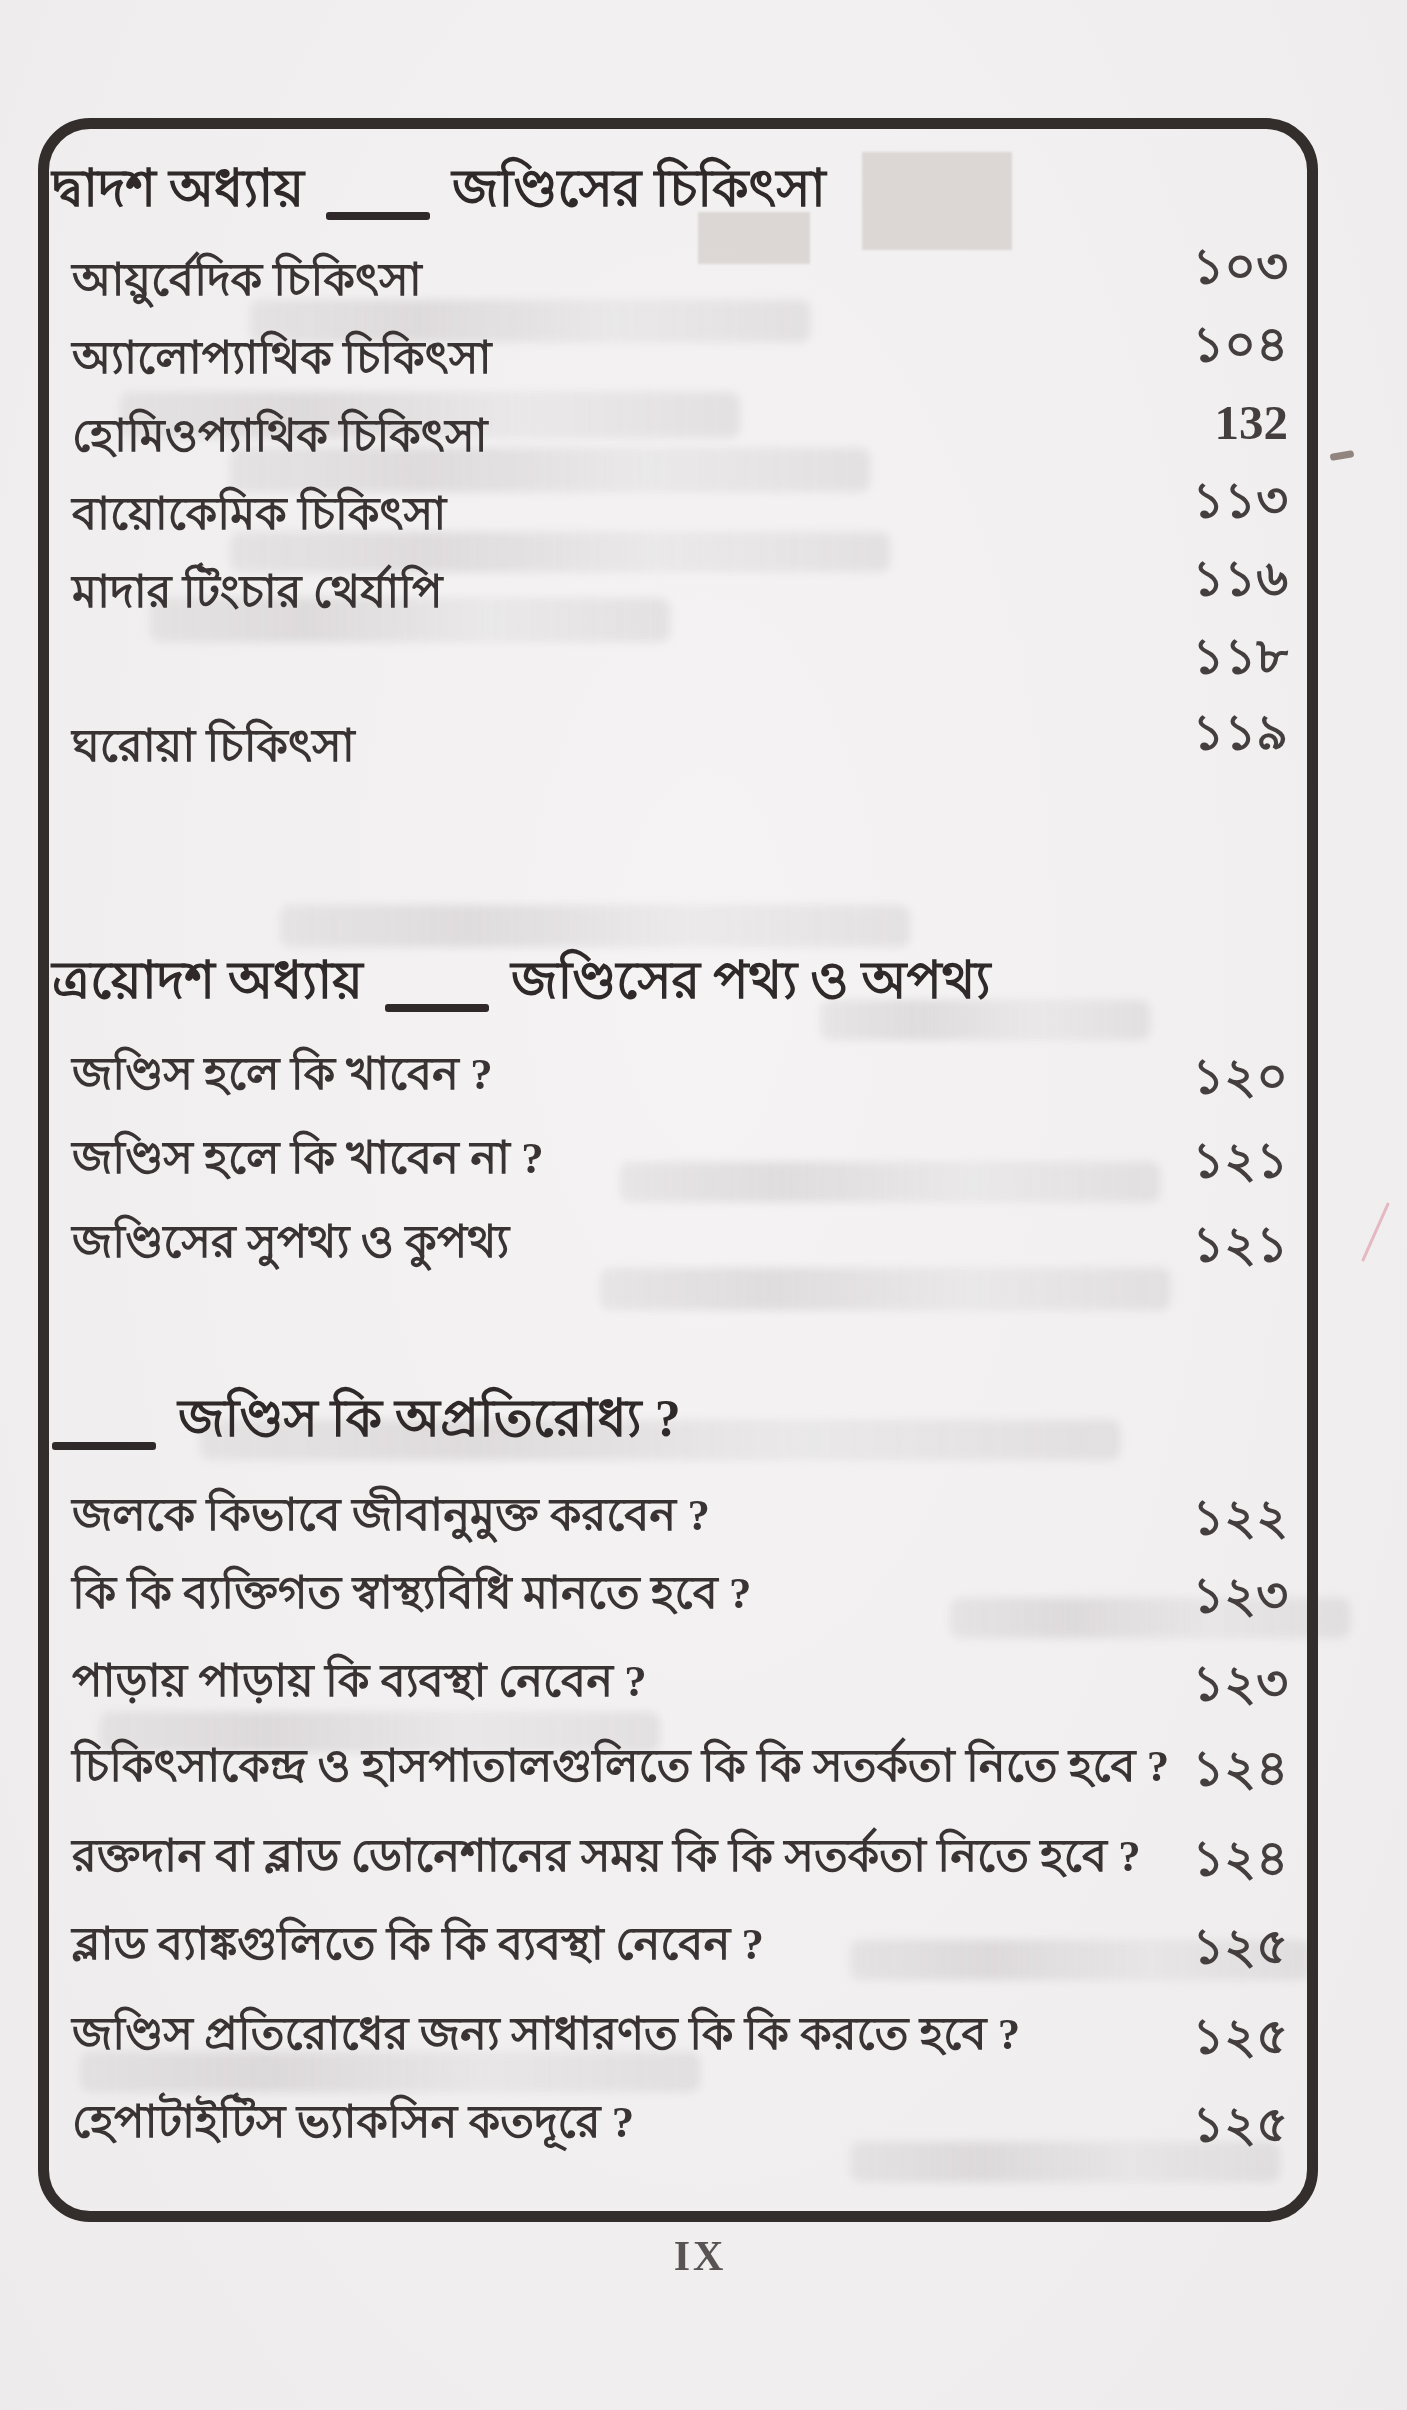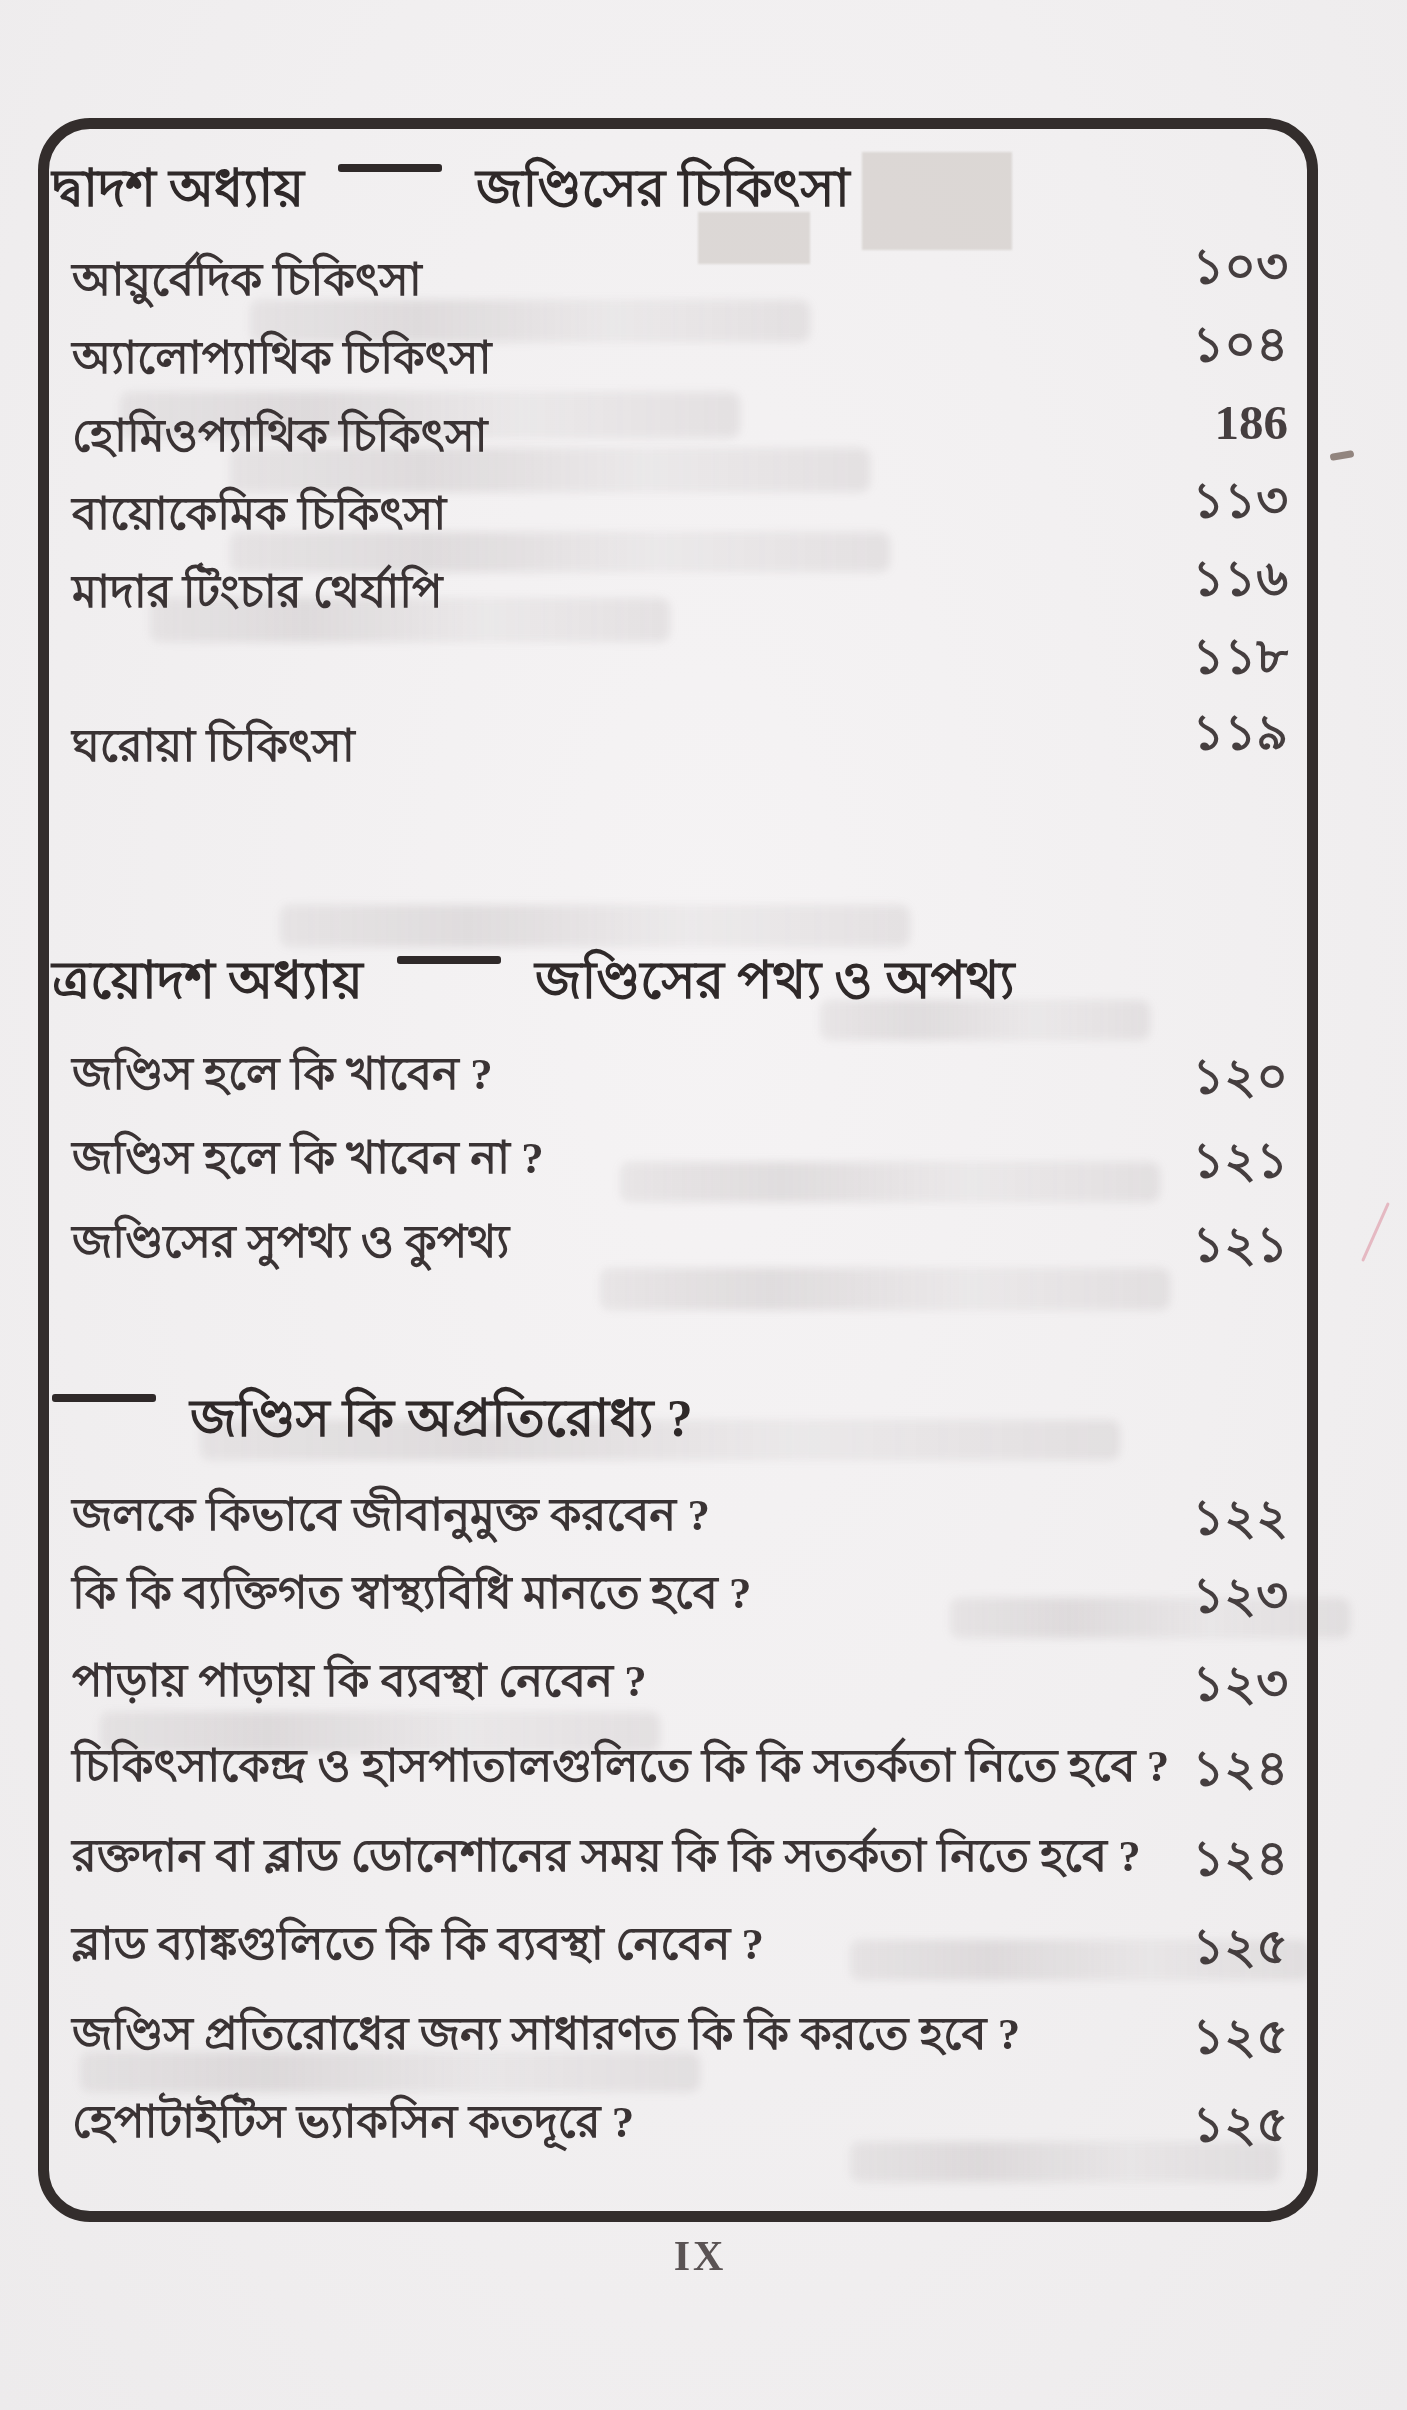--- a/index.html
+++ b/index.html
@@ -19,21 +19,21 @@
     border:11px solid #332d2c;
     border-radius:52px;
     background:transparent;
   }
   .heading{
     position:absolute;left:52px;right:100px;
     font-size:52px;font-weight:800;line-height:1.2;
     white-space:nowrap;
     letter-spacing:0px;
     color:#2f2929;
-    display:flex;align-items:flex-start;gap:34px;
+    display:flex;align-items:flex-end;gap:22px;
   }
   .heading .dash{
     display:inline-block;width:104px;height:8px;
     background:#2f2929;border-radius:3px;flex:0 0 auto;
     margin-top:6px;
   }
   .row{
     position:absolute;left:72px;right:119px;height:62px;
     font-size:45px;font-weight:700;line-height:1.25;
     color:#3a3334;
@@ -111,21 +111,21 @@
   <div class="row s1" style="top:252px">
     <span class="label">আয়ুর্বেদিক চিকিৎসা</span>
     <span class="pagenum">১০৩</span>
   </div>
   <div class="row s1" style="top:330px">
     <span class="label">অ্যালোপ্যাথিক চিকিৎসা</span>
     <span class="pagenum">১০৪</span>
   </div>
   <div class="row s1" style="top:408px">
     <span class="label">হোমিওপ্যাথিক চিকিৎসা</span>
-    <span class="pagenum">186</span>
+    <span class="pagenum">132</span>
   </div>
   <div class="row s1" style="top:486px">
     <span class="label">বায়োকেমিক চিকিৎসা</span>
     <span class="pagenum">১১৩</span>
   </div>
   <div class="row s1" style="top:564px">
     <span class="label">মাদার টিংচার থের্যাপি</span>
     <span class="pagenum">১১৬</span>
   </div>
   <div class="row s1" style="top:642px">

